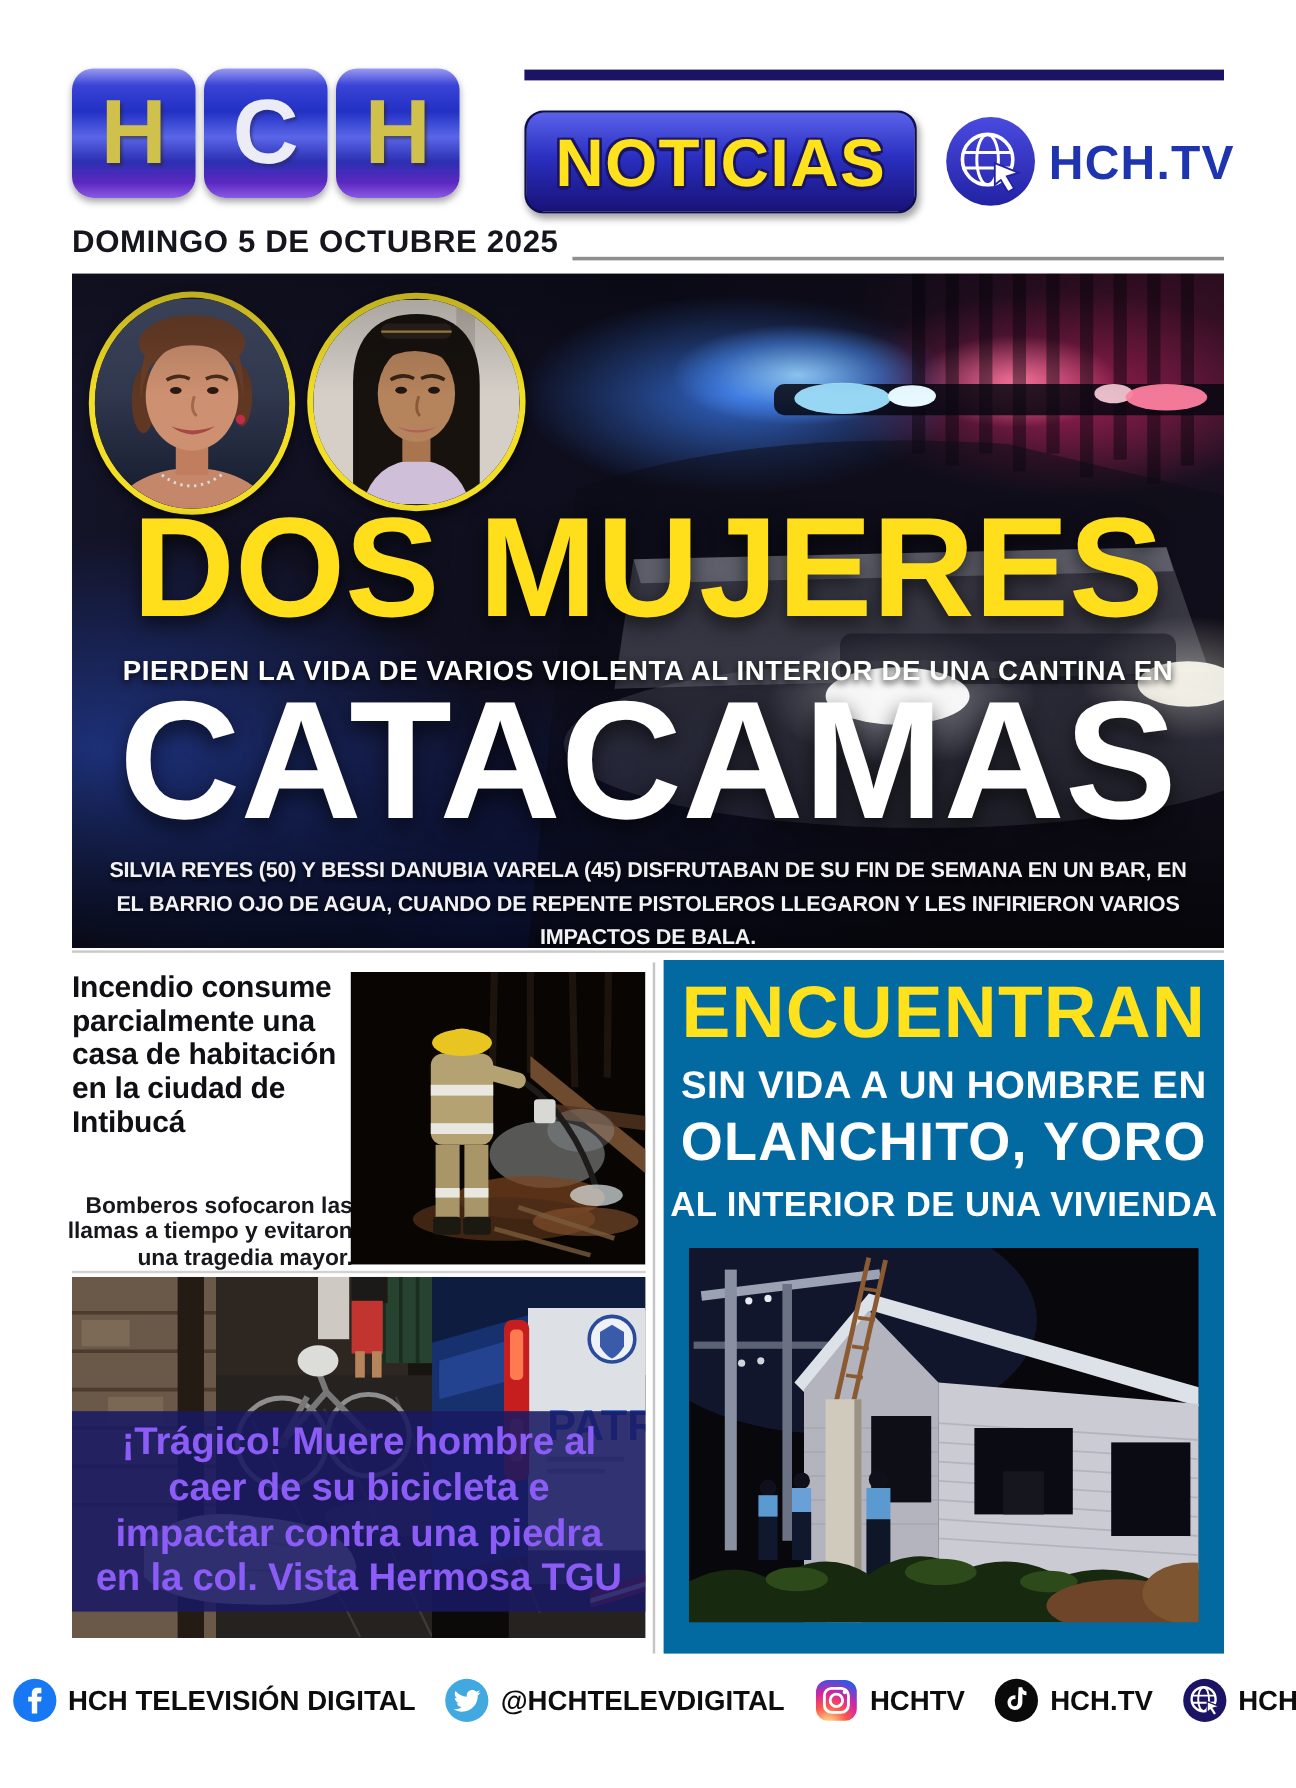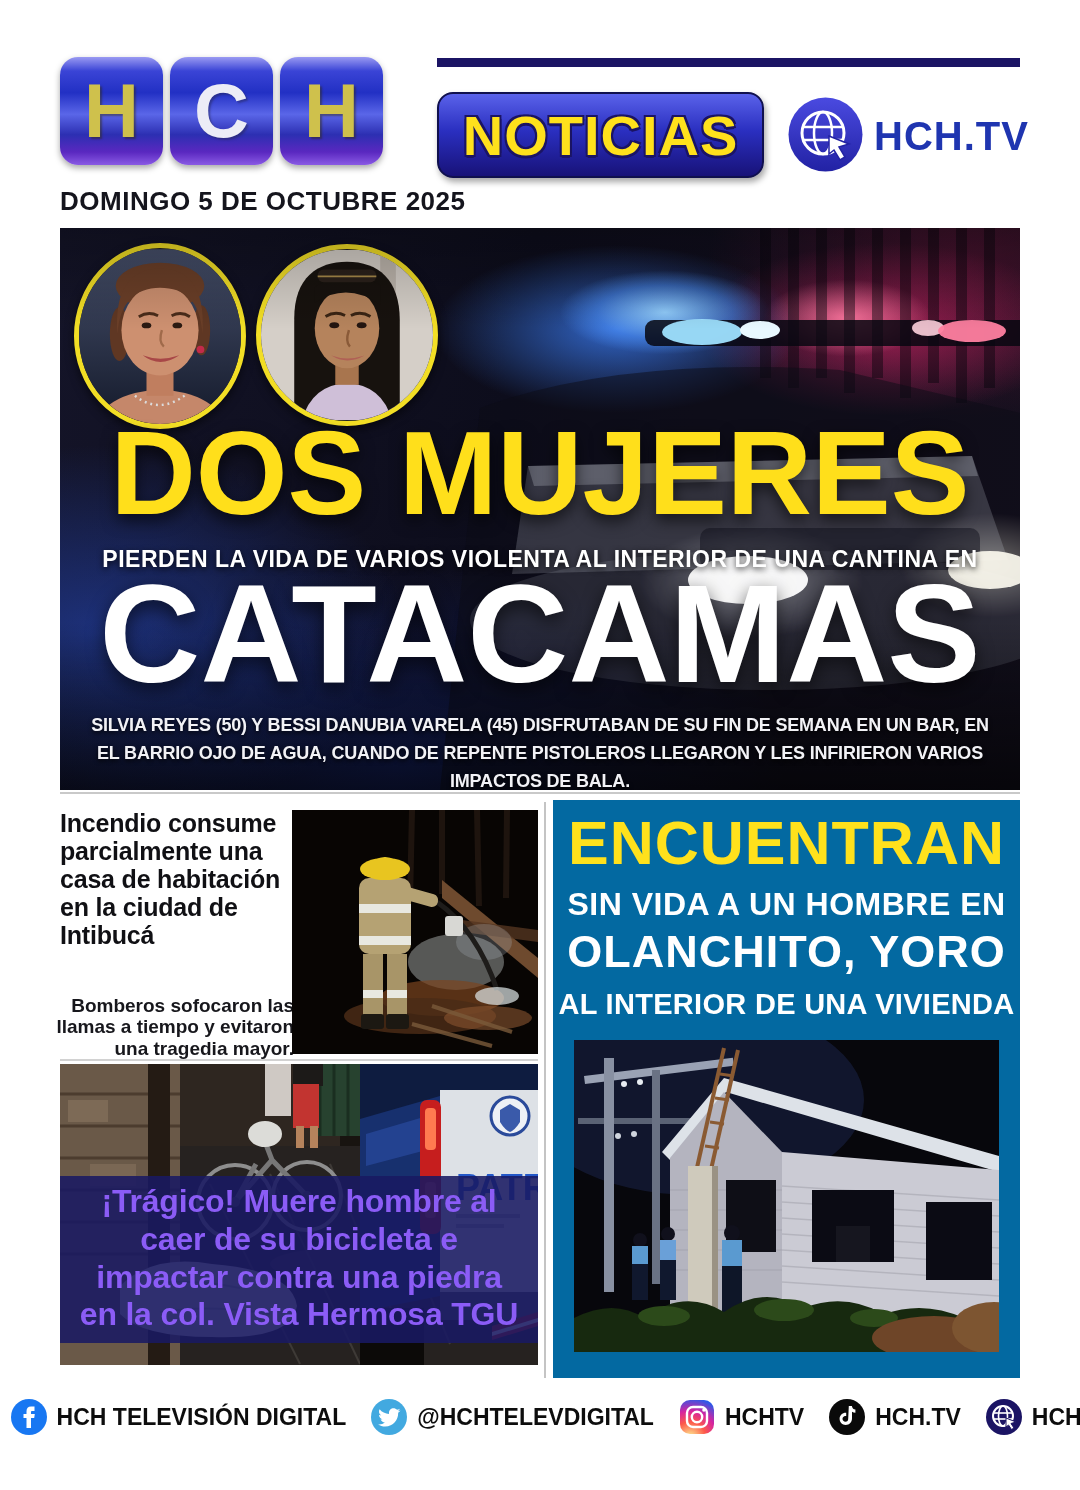--- a/index.html
+++ b/index.html
@@ -17,21 +17,21 @@
   .top-rule{position:absolute;left:437px;top:58px;width:583px;height:9px;background:#1b1464;}
   .noticias{position:absolute;left:437px;top:92px;width:323px;height:82px;border-radius:16px;
         background:linear-gradient(180deg,#5a62ea 0%,#2a2fc0 45%,#181278 100%);
         border:2px solid #10104e;display:flex;align-items:center;justify-content:center;
         box-shadow:2px 4px 6px rgba(0,0,0,.35);}
   .noticias span{font-size:56px;font-weight:900;color:#ffe11c;letter-spacing:1px;
         text-shadow:2px 2px 0 #1b1464,-2px 2px 0 #1b1464,2px -2px 0 #1b1464,-2px -2px 0 #1b1464,0 3px 0 #1b1464;text-align:right;}
   .globe-badge{position:absolute;left:787px;top:96px;width:77px;height:77px;}
   .hchtv-label{position:absolute;left:874px;top:114px;font-size:40px;font-weight:900;color:#1f35b0;letter-spacing:1px;}
 
-  .date-row{position:absolute;left:60px;top:186px;width:960px;display:flex;align-items:flex-start;gap:12px;flex-direction:column;}
+  .date-row{position:absolute;left:60px;top:186px;width:960px;display:flex;align-items:flex-end;gap:12px;}
   .date-row span{font-size:26px;font-weight:800;color:#15151d;letter-spacing:.5px;white-space:nowrap;}
   .date-row .rule{flex:1;height:3px;background:#8f8f8f;}
 
   
   .hero{position:absolute;left:60px;top:228px;width:960px;height:562px;overflow:hidden;background:
     radial-gradient(ellipse 150px 60px at 63% 15%, rgba(150,210,255,.95), rgba(80,150,255,.5) 45%, transparent 70%),
     radial-gradient(ellipse 260px 120px at 58% 18%, rgba(60,130,255,.75), transparent 70%),
     radial-gradient(ellipse 120px 55px at 82% 16%, rgba(255,120,160,.95), transparent 70%),
     radial-gradient(ellipse 260px 120px at 86% 18%, rgba(230,40,110,.6), transparent 72%),
     radial-gradient(ellipse 340px 210px at 94% 6%, rgba(120,20,60,.5), transparent 75%),

